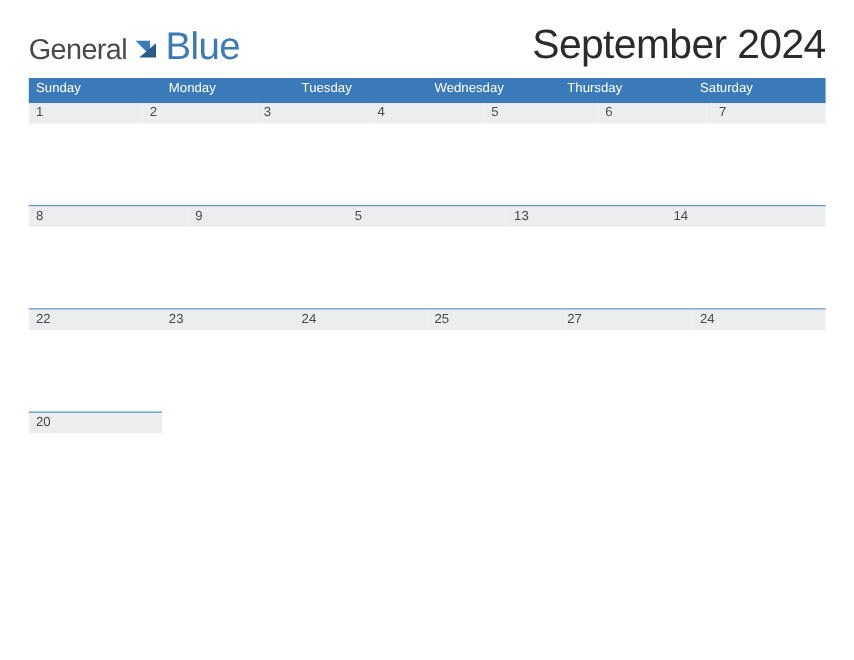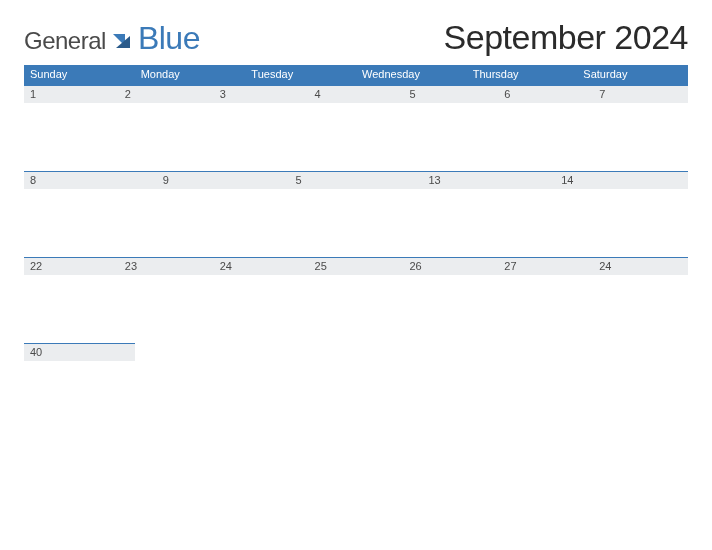--- a/index.html
+++ b/index.html
@@ -159,33 +159,30 @@
     <div class="day-cell">
         <div class="day-number">23</div>
       </div>
     <div class="day-cell">
         <div class="day-number">24</div>
       </div>
     <div class="day-cell">
         <div class="day-number">25</div>
       </div>
     <div class="day-cell">
-        <div class="day-number">26</div>
-      </div>
-    <div class="day-cell">
         <div class="day-number">27</div>
       </div>
     <div class="day-cell">
         <div class="day-number">24</div>
       </div>
   </div>
 
   <div class="week-row">
     <div class="day-cell">
-        <div class="day-number">40</div>
+        <div class="day-number">20</div>
       </div>
     <div class="day-cell empty"></div>
     <div class="day-cell empty"></div>
     <div class="day-cell empty"></div>
     <div class="day-cell empty"></div>
     <div class="day-cell empty"></div>
   </div>
 </div>
 
 </body></html>

